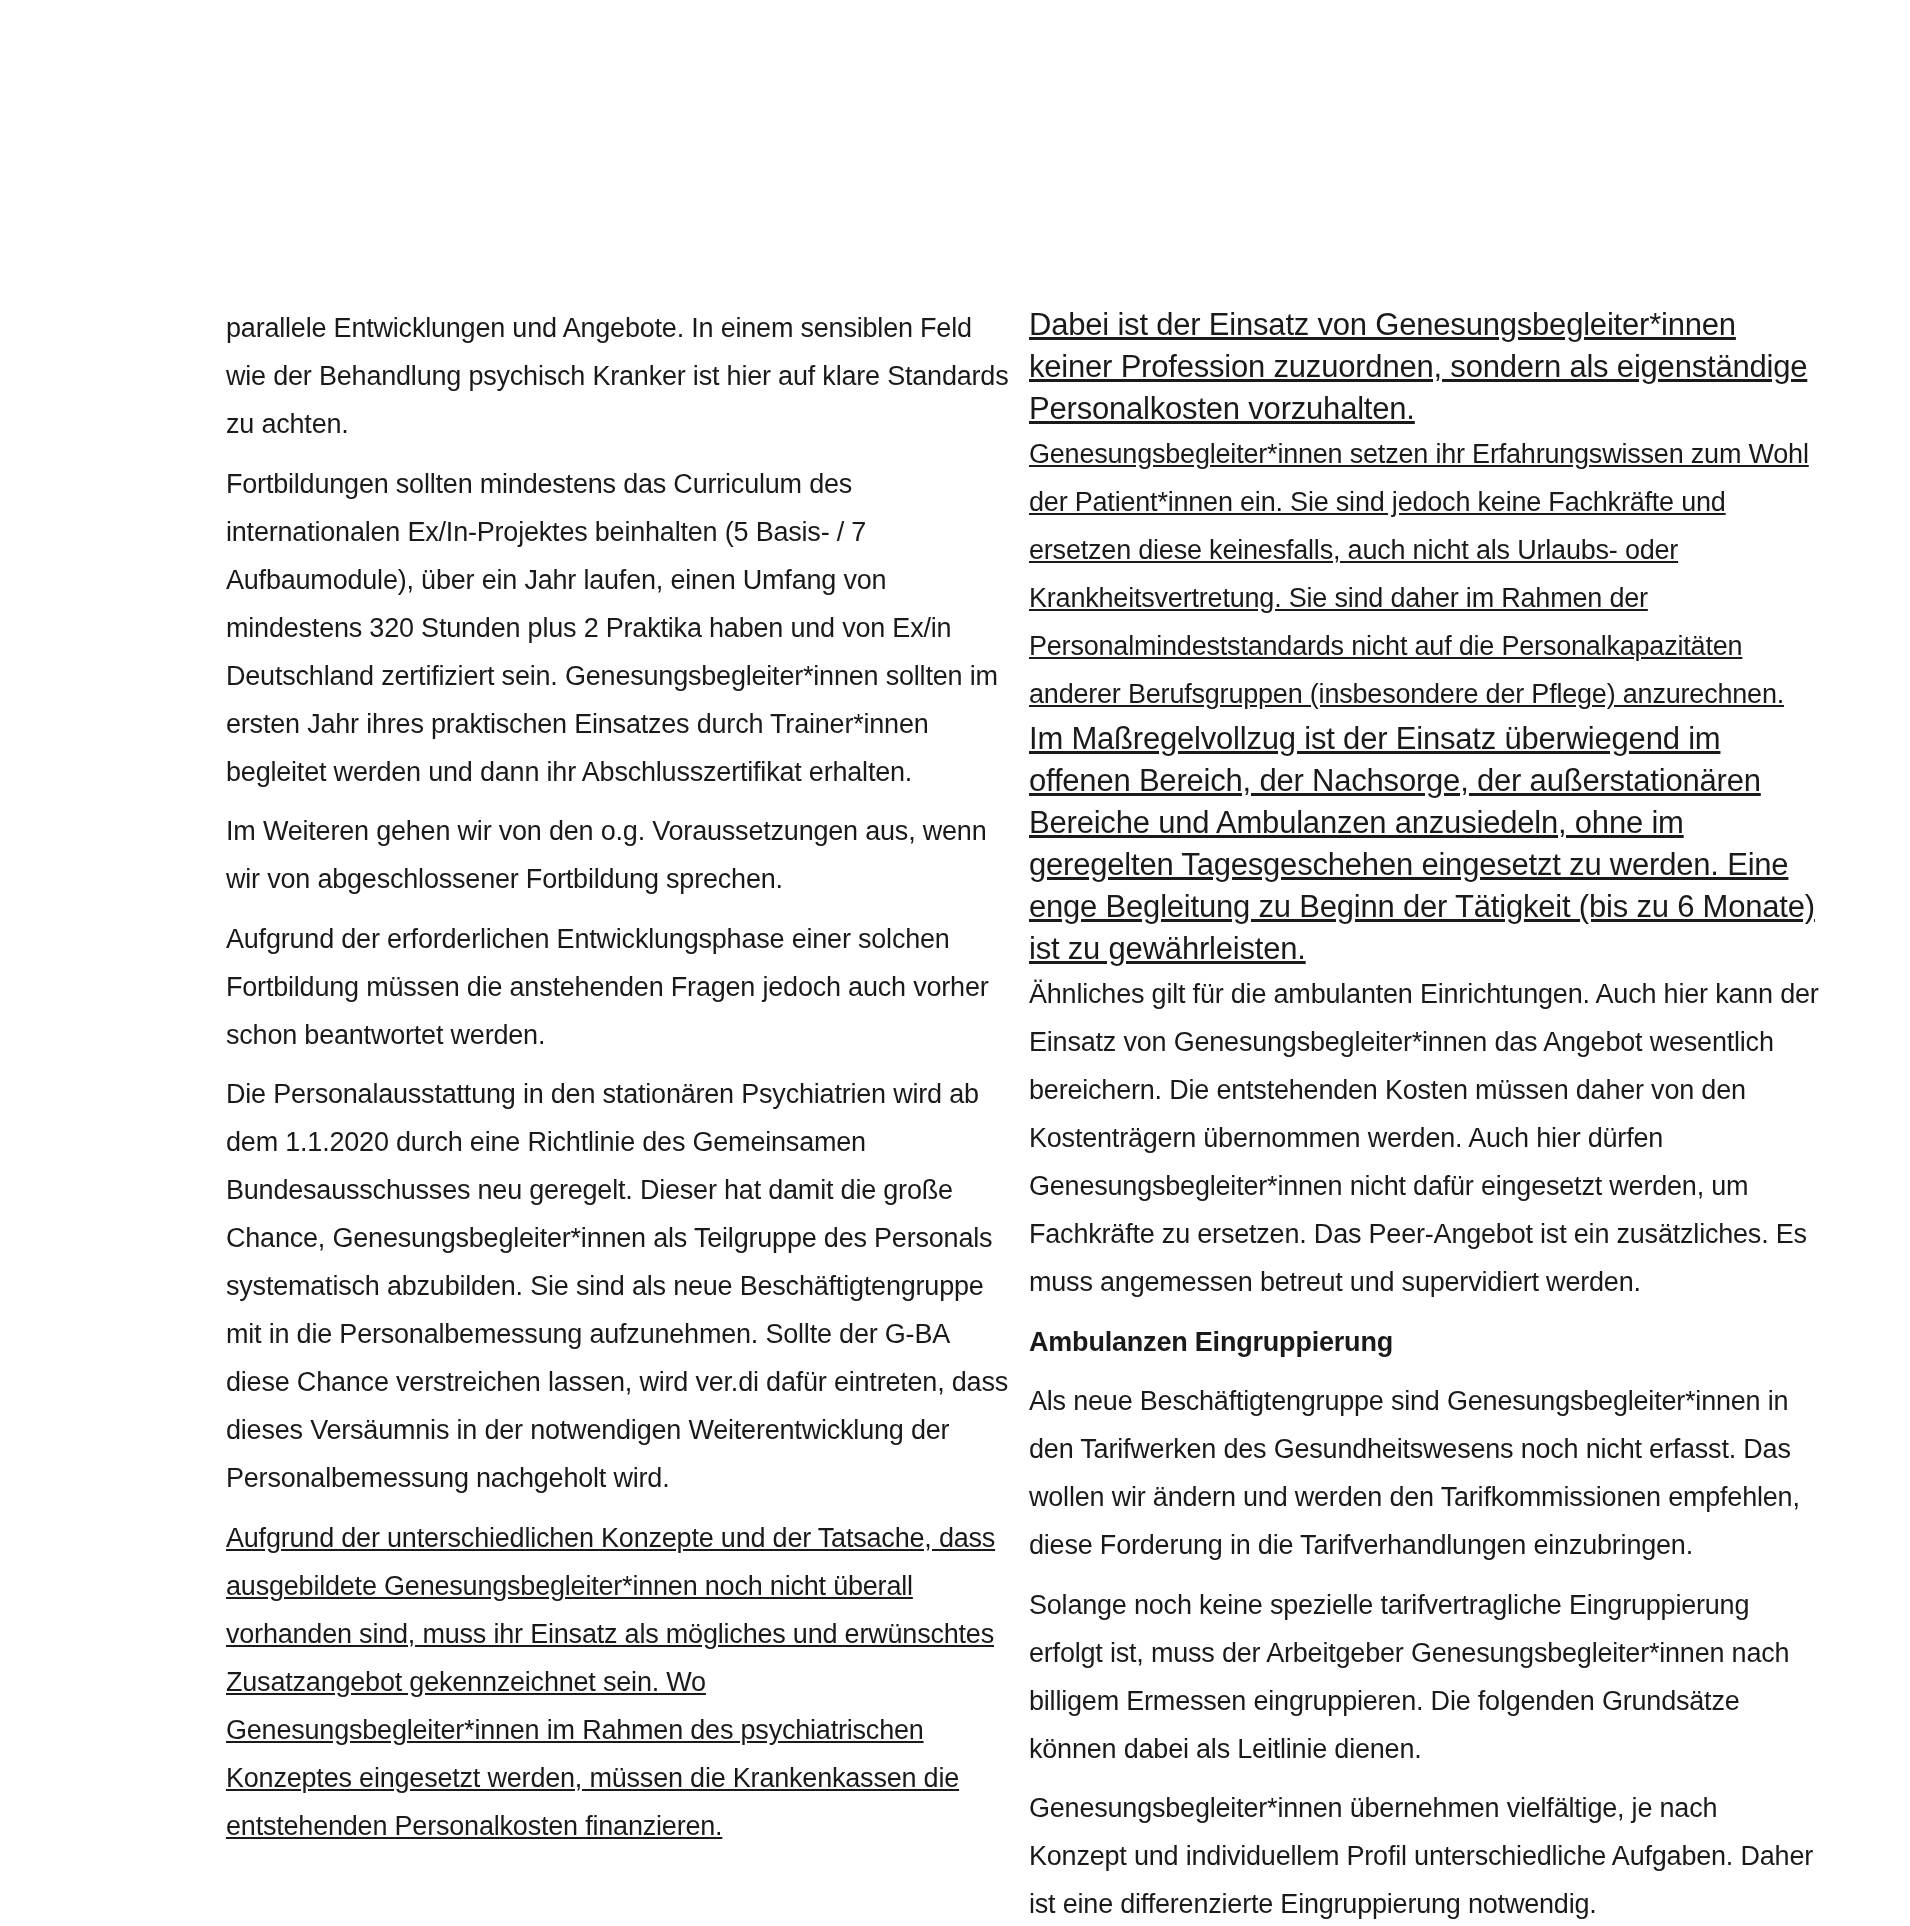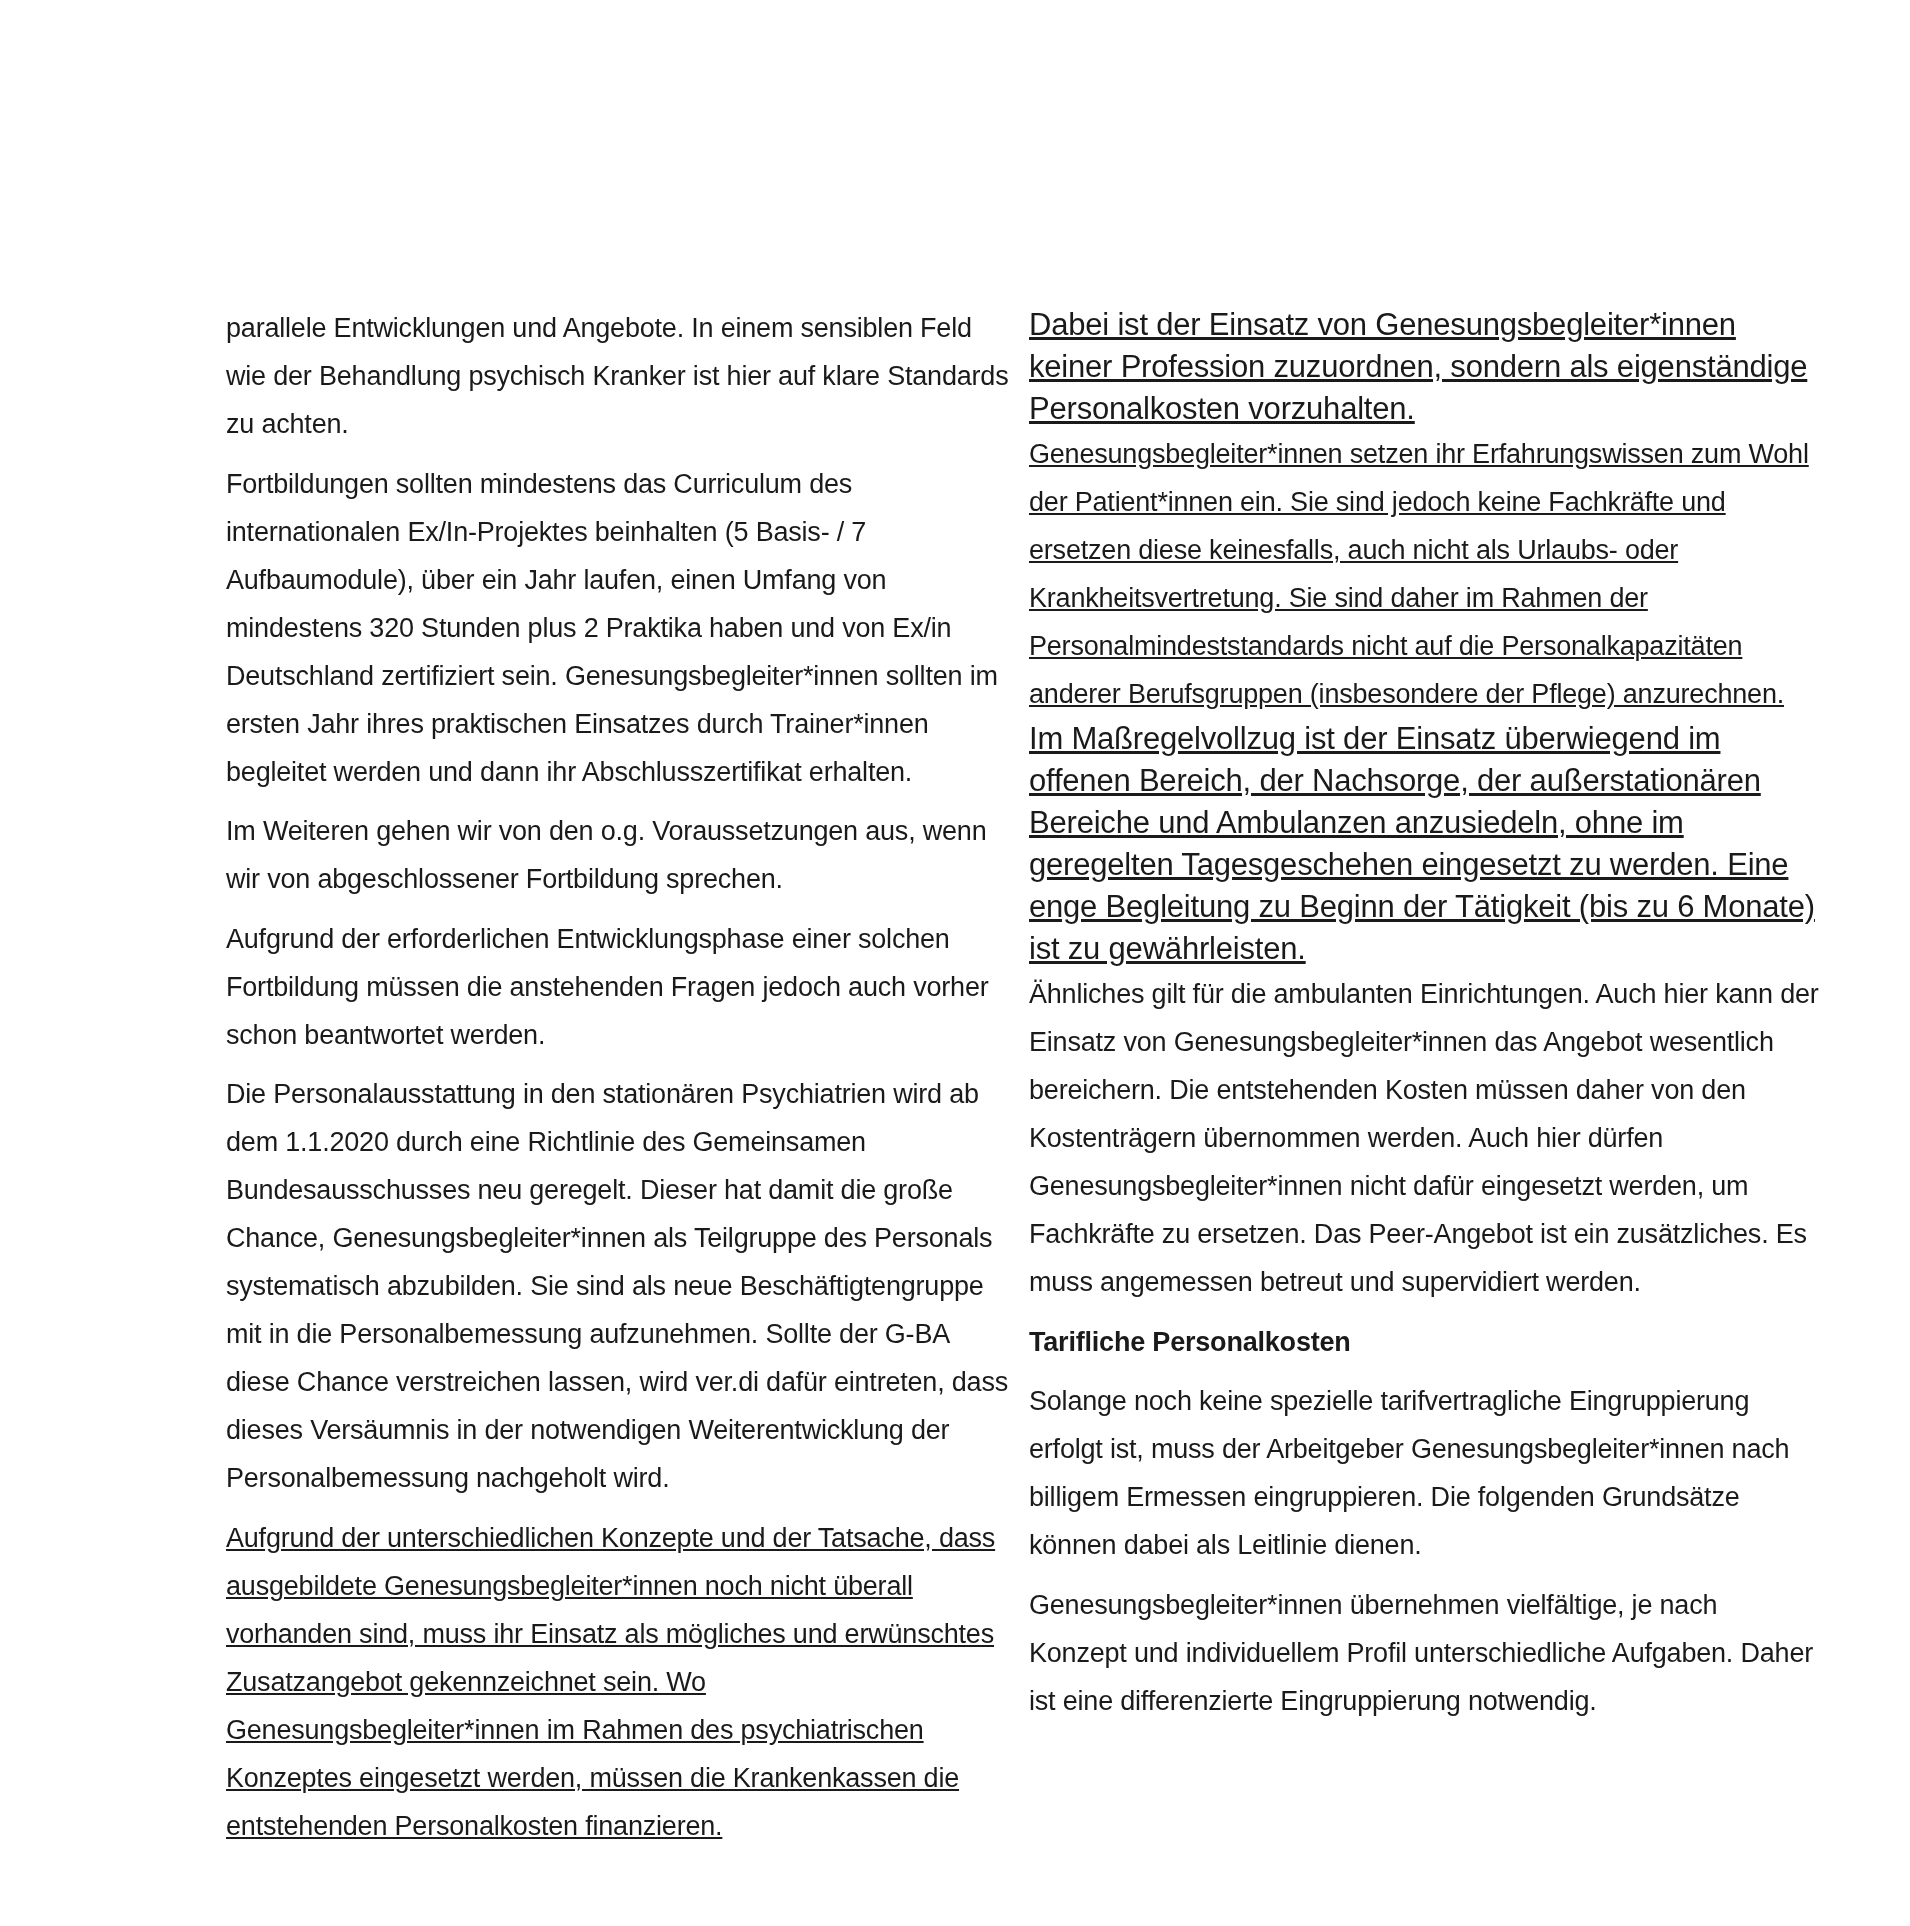--- a/index.html
+++ b/index.html
@@ -27,20 +27,21 @@
     <p class="p">Die Personalausstattung in den stationären Psychiatrien wird ab dem 1.1.2020 durch eine Richtlinie des Gemeinsamen Bundesausschusses neu geregelt. Dieser hat damit die große Chance, Genesungsbegleiter*innen als Teilgruppe des Personals systematisch abzubilden. Sie sind als neue Beschäftigtengruppe mit in die Personalbemessung aufzunehmen. Sollte der G-BA diese Chance verstreichen lassen, wird ver.di dafür eintreten, dass dieses Versäumnis in der notwendigen Weiterentwicklung der Personalbemessung nachgeholt wird.</p>
     <p class="p tight">Aufgrund der unterschiedlichen Konzepte und der Tatsache, dass ausgebildete Genesungsbegleiter*innen noch nicht überall vorhanden sind, muss ihr Einsatz als mögliches und erwünschtes Zusatzangebot gekennzeichnet sein. Wo Genesungsbegleiter*innen im Rahmen des psychiatrischen Konzeptes eingesetzt werden, müssen die Krankenkassen die entstehenden Personalkosten finanzieren.</p>
 
   </div>
 
   <div class="col col-right">
     <p class="p large tight">Dabei ist der Einsatz von Genesungsbegleiter*innen keiner Profession zuzuordnen, sondern als eigenständige Personalkosten vorzuhalten.</p>
     <p class="p tight">Genesungsbegleiter*innen setzen ihr Erfahrungswissen zum Wohl der Patient*innen ein. Sie sind jedoch keine Fachkräfte und ersetzen diese keinesfalls, auch nicht als Urlaubs- oder Krankheitsvertretung. Sie sind daher im Rahmen der Personalmindeststandards nicht auf die Personalkapazitäten anderer Berufsgruppen (insbesondere der Pflege) anzurechnen.</p>
     <p class="p large tight">Im Maßregelvollzug ist der Einsatz überwiegend im offenen Bereich, der Nachsorge, der außerstationären Bereiche und Ambulanzen anzusiedeln, ohne im geregelten Tagesgeschehen eingesetzt zu werden. Eine enge Begleitung zu Beginn der Tätigkeit (bis zu 6 Monate) ist zu gewährleisten.</p>
     <p class="p">Ähnliches gilt für die ambulanten Einrichtungen. Auch hier kann der Einsatz von Genesungsbegleiter*innen das Angebot wesentlich bereichern. Die entstehenden Kosten müssen daher von den Kostenträgern übernommen werden. Auch hier dürfen Genesungsbegleiter*innen nicht dafür eingesetzt werden, um Fachkräfte zu ersetzen. Das Peer-Angebot ist ein zusätzliches. Es muss angemessen betreut und supervidiert werden.</p>
-    <p class="h">Tarifliche Personalkosten</p>
+    <p class="h">Ambulanzen Eingruppierung</p>
+    <p class="p">Als neue Beschäftigtengruppe sind Genesungsbegleiter*innen in den Tarifwerken des Gesundheitswesens noch nicht erfasst. Das wollen wir ändern und werden den Tarifkommissionen empfehlen, diese Forderung in die Tarifverhandlungen einzubringen.</p>
     <p class="p">Solange noch keine spezielle tarifvertragliche Eingruppierung erfolgt ist, muss der Arbeitgeber Genesungsbegleiter*innen nach billigem Ermessen eingruppieren. Die folgenden Grundsätze können dabei als Leitlinie dienen.</p>
     <p class="p">Genesungsbegleiter*innen übernehmen vielfältige, je nach Konzept und individuellem Profil unterschiedliche Aufgaben. Daher ist eine differenzierte Eingruppierung notwendig.</p>
 
   </div>
 
 </div>
 
 
 </body></html>

